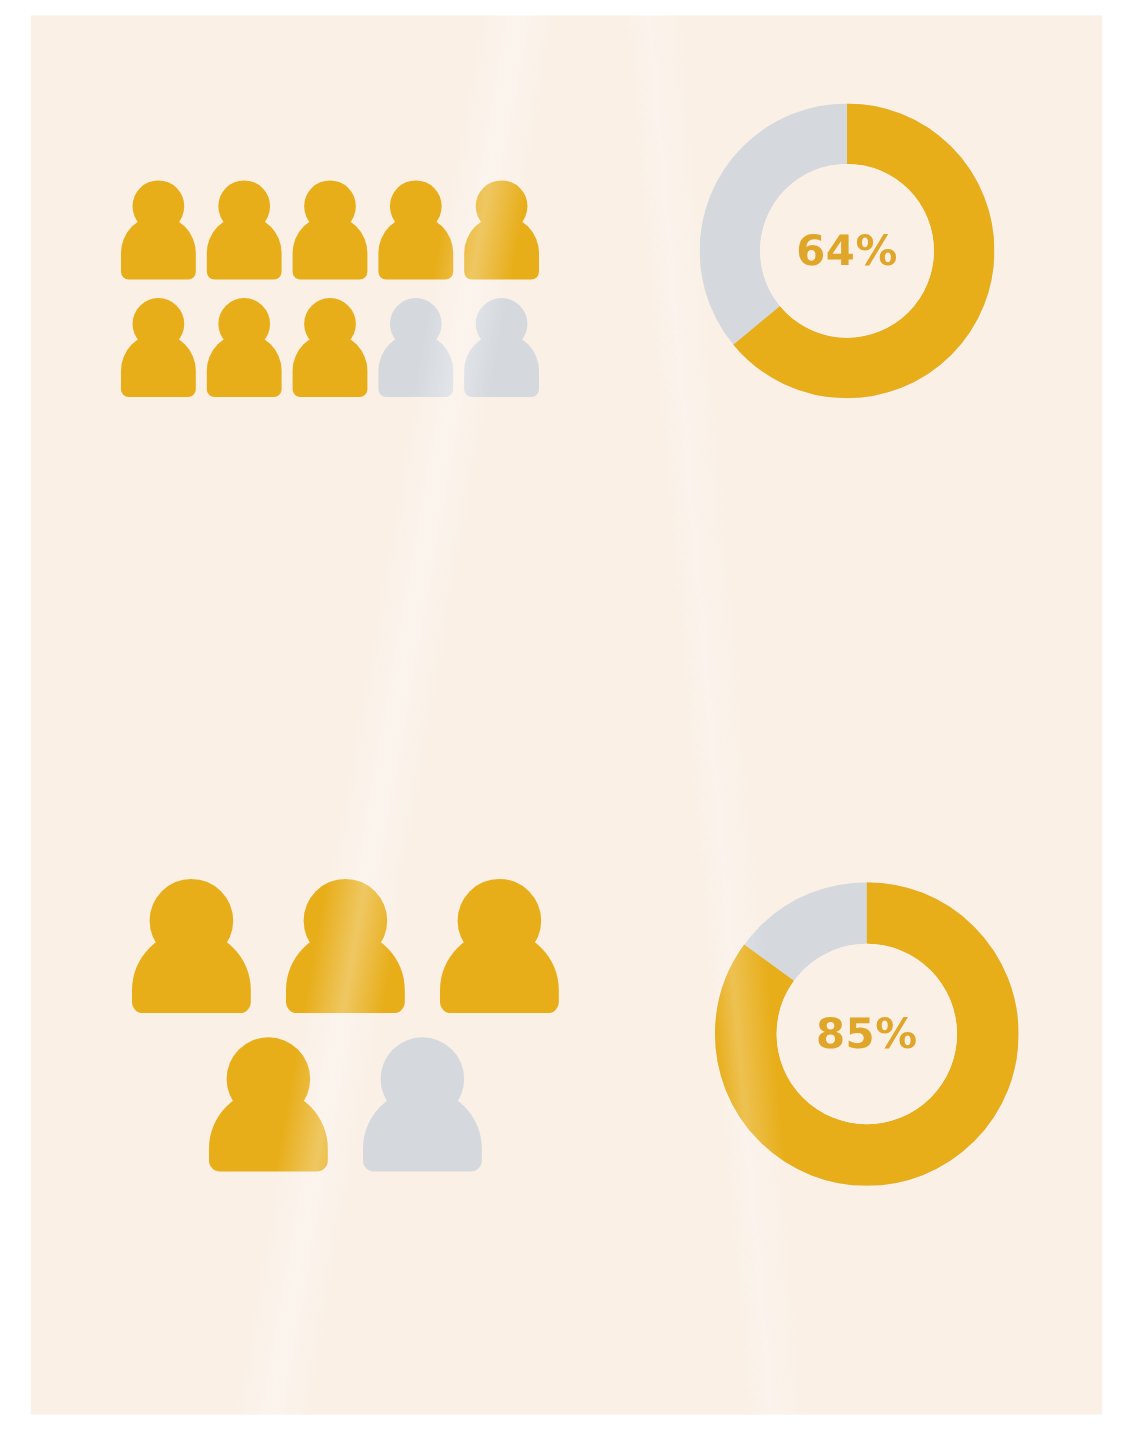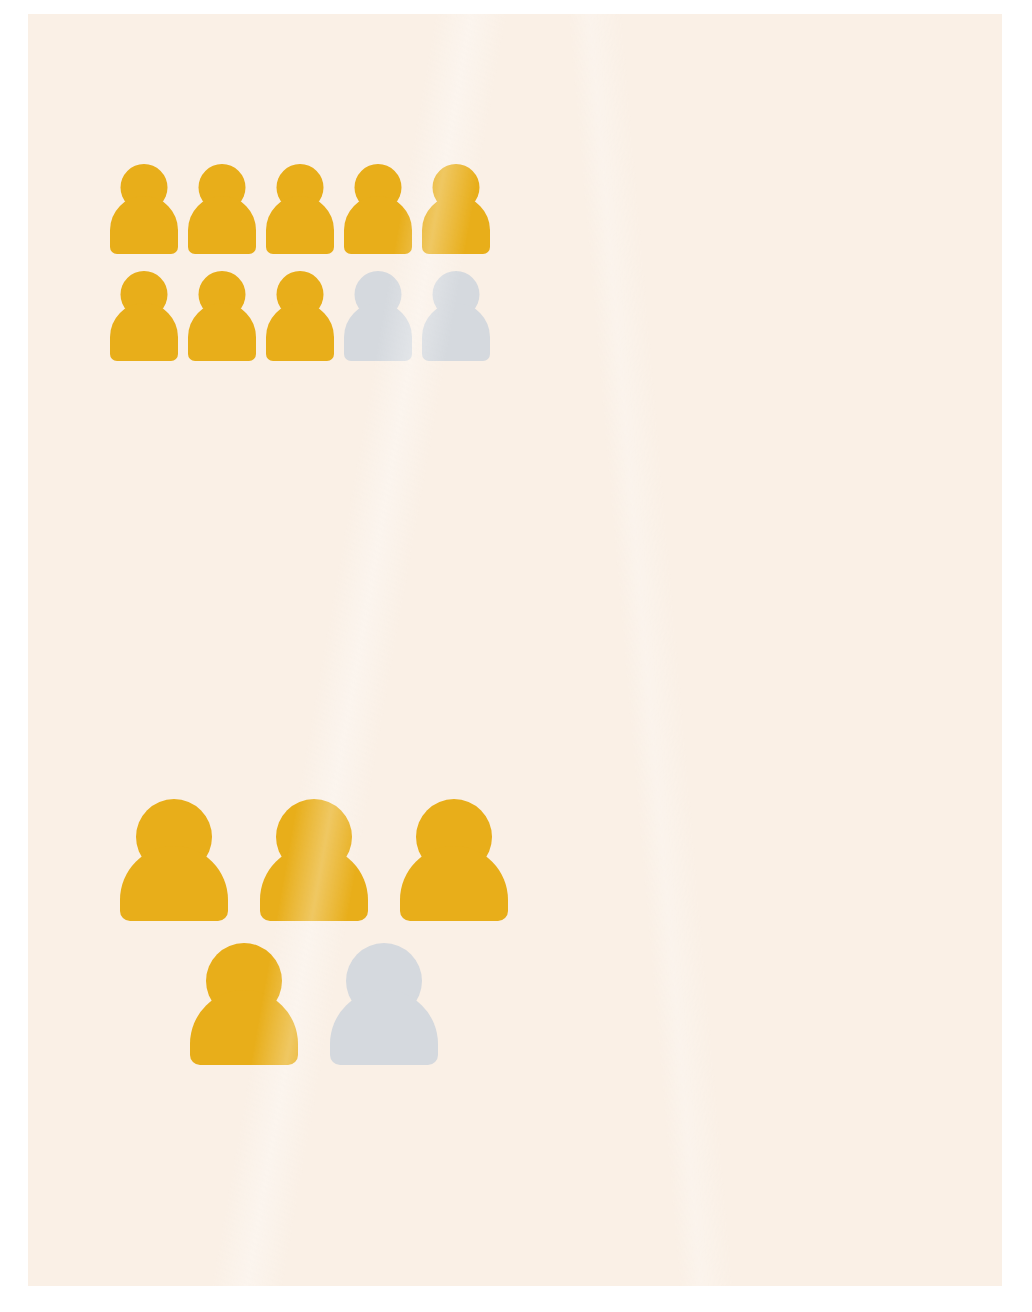--- a/index.html
+++ b/index.html
@@ -162,20 +162,33 @@
         <span class="head"></span>
         <span class="body"></span>
       </div>
       <div class="person" style="color:#d5d9de">
         <span class="head"></span>
         <span class="body"></span>
       </div>
     </div>
   </div>
 
+  <div class="donut-wrap donut-1">
+    <div class="donut">
+      <svg width="268" height="268" viewBox="0 0 268 268" role="img" aria-label="64 percent">
+
+        <circle cx="134" cy="134" r="106.5" fill="none" stroke="#d5d9de" stroke-width="55"></circle>
+
+        <circle cx="134" cy="134" r="106.5" fill="none" stroke="#e8ae1a" stroke-width="55" stroke-dasharray="428.2 240.9" transform="rotate(-90 134 134)"></circle>
+
+        <circle cx="134" cy="134" r="79" fill="#faf0e6"></circle>
+      </svg>
+      <div class="donut-hole-label">64%</div>
+    </div>
+  </div>
 
   <div class="pictogram picto-bottom">
     <div class="picto-row">
       <div class="person" style="color:#e8ae1a">
         <span class="head"></span>
         <span class="body"></span>
       </div>
       <div class="person" style="color:#e8ae1a">
         <span class="head"></span>
         <span class="body"></span>
@@ -190,16 +203,26 @@
         <span class="head"></span>
         <span class="body"></span>
       </div>
       <div class="person" style="color:#d5d9de">
         <span class="head"></span>
         <span class="body"></span>
       </div>
     </div>
   </div>
 
+  <div class="donut-wrap donut-2">
+    <div class="donut">
+      <svg width="276" height="276" viewBox="0 0 276 276" role="img" aria-label="85 percent">
+        <circle cx="138" cy="138" r="110" fill="none" stroke="#d5d9de" stroke-width="56"></circle>
+        <circle cx="138" cy="138" r="110" fill="none" stroke="#e8ae1a" stroke-width="56" stroke-dasharray="587.5 103.7" transform="rotate(-90 138 138)"></circle>
+        <circle cx="138" cy="138" r="82" fill="#faf0e6"></circle>
+      </svg>
+      <div class="donut-hole-label">85%</div>
+    </div>
+  </div>
 
   <div class="texture"></div>
 
 </div>
 
 </body></html>

